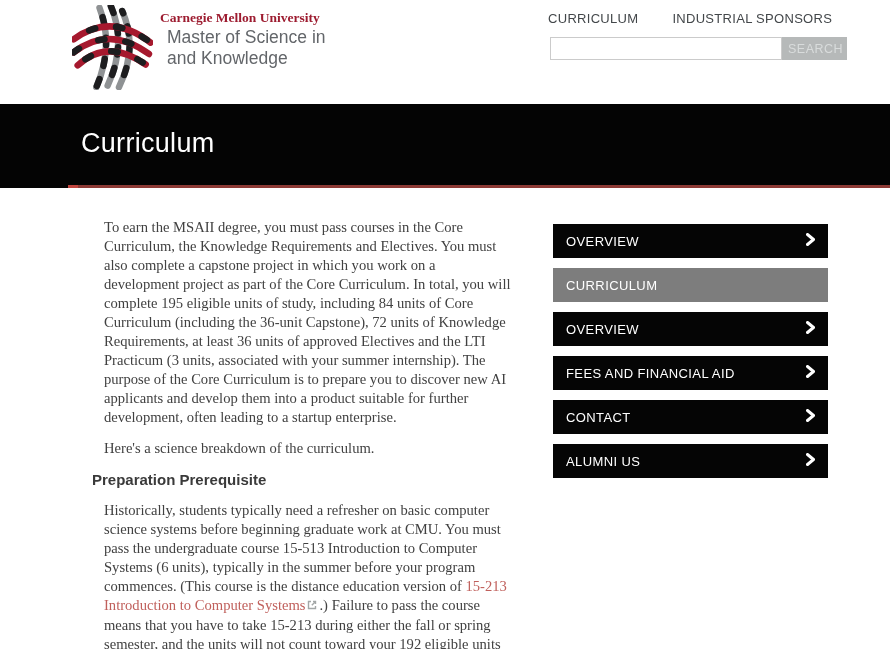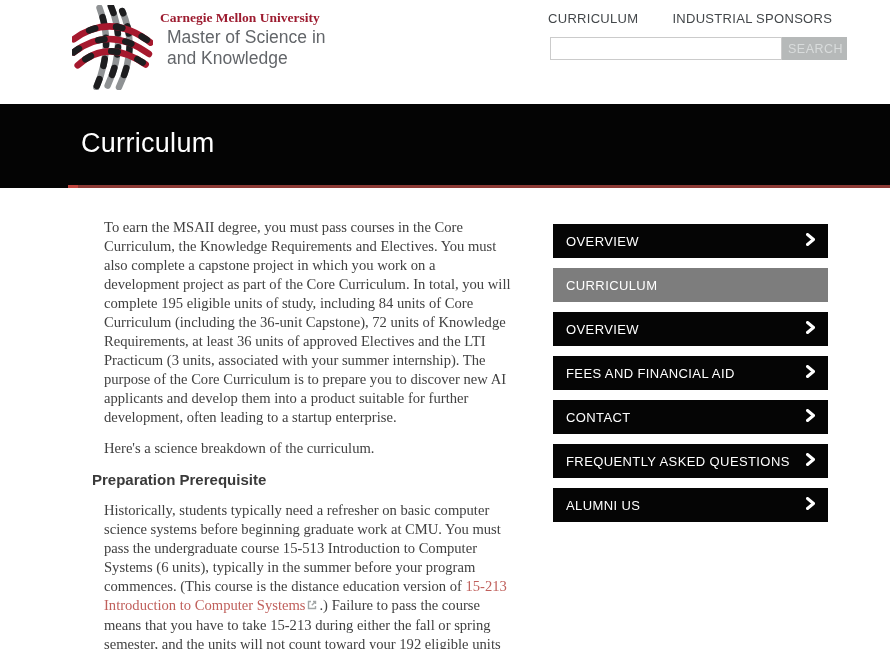--- a/index.html
+++ b/index.html
@@ -172,26 +172,20 @@
           </svg></span>
     </div>
 
     <div class="side-item">
       <span>CONTACT</span>
       <span><svg width="9" height="13" viewBox="0 0 9 13">
             <path d="M1.5,1.5 L7.5,6.5 L1.5,11.5" fill="none" stroke="#ffffff" stroke-width="3" stroke-linecap="round" stroke-linejoin="round"></path>
           </svg></span>
     </div>
 
-    <div class="side-item">
-      <span>FREQUENTLY ASKED QUESTIONS</span>
-      <span><svg width="9" height="13" viewBox="0 0 9 13">
-            <path d="M1.5,1.5 L7.5,6.5 L1.5,11.5" fill="none" stroke="#ffffff" stroke-width="3" stroke-linecap="round" stroke-linejoin="round"></path>
-          </svg></span>
-    </div>
 
 
     <div class="side-item">
       <span>ALUMNI US</span>
       <span><svg width="9" height="13" viewBox="0 0 9 13">
             <path d="M1.5,1.5 L7.5,6.5 L1.5,11.5" fill="none" stroke="#ffffff" stroke-width="3" stroke-linecap="round" stroke-linejoin="round"></path>
           </svg></span>
     </div>
 
   </div>

